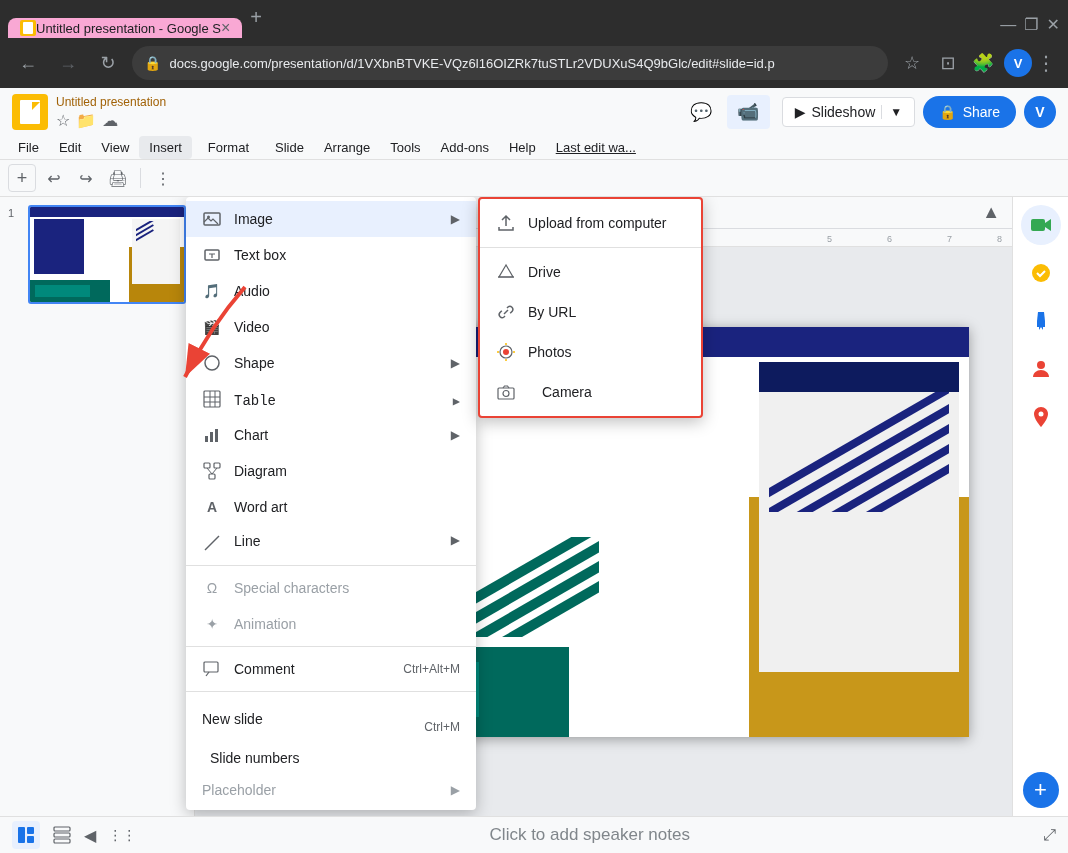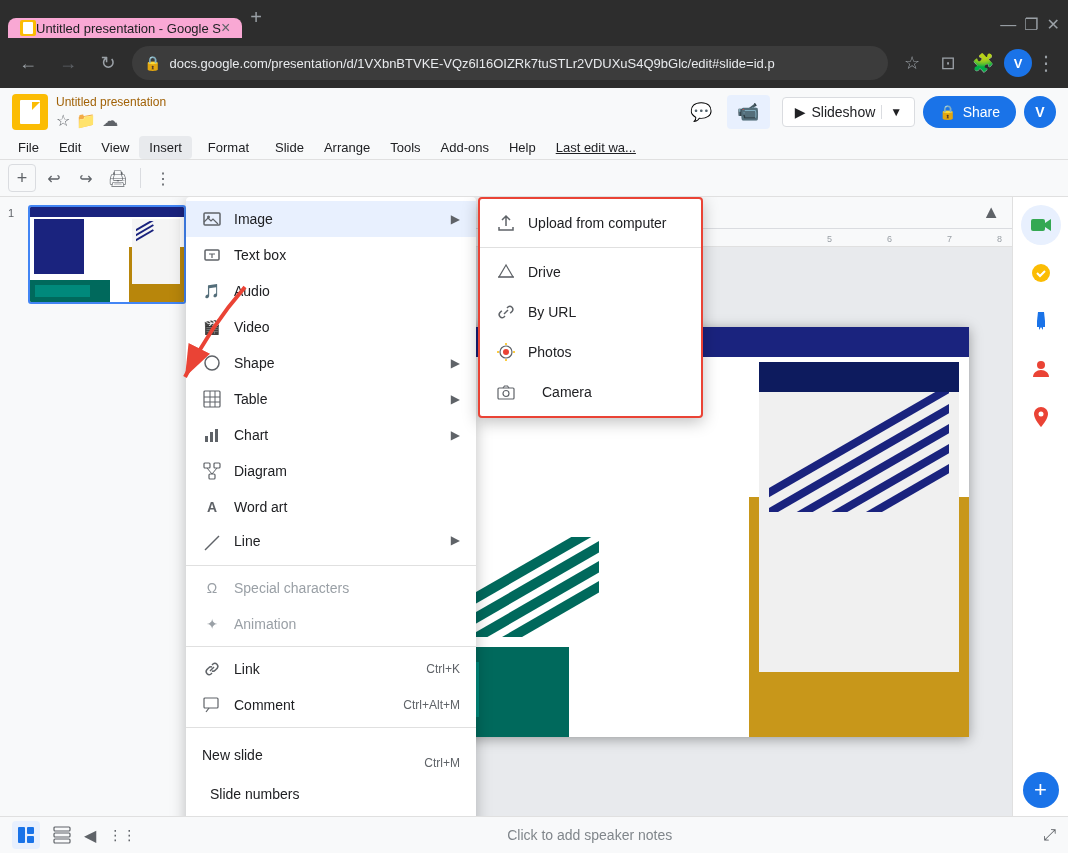--- a/index.html
+++ b/index.html
@@ -249,21 +249,21 @@
       <div style="display:flex; align-items:center; padding:8px 16px; font-size:14px; color:#202124; cursor:pointer;">
         <span style="width:20px; height:20px; margin-right:12px; display:flex; align-items:center; justify-content:center; color:#5f6368; font-size:14px; flex-shrink:0;">
           <svg width="18" height="18" viewBox="0 0 18 18" fill="none">
             <circle cx="9" cy="9" r="7" stroke="#5f6368" stroke-width="1.5" fill="none"></circle>
           </svg>
         </span>
         <span>Shape</span>
         <span style="margin-left:auto; color:#5f6368; font-size:12px;">▶</span>
       </div>
 
-      <div style="display:flex; align-items:center; padding:8px 16px; font-size:14px; color:#202124; cursor:pointer;">
+      <div style="display:flex; align-items:flex-end; padding:8px 16px; font-size:14px; color:#202124; cursor:pointer;font-family:Liberation Mono, monospace;">
         <span style="width:20px; height:20px; margin-right:12px; display:flex; align-items:center; justify-content:center; color:#5f6368; font-size:14px; flex-shrink:0;">
           <svg width="18" height="18" viewBox="0 0 18 18" fill="none">
             <rect x="1" y="1" width="16" height="16" rx="1" stroke="#5f6368" stroke-width="1.2" fill="none"></rect>
             <line x1="1" y1="7" x2="17" y2="7" stroke="#5f6368" stroke-width="1"></line>
             <line x1="1" y1="12" x2="17" y2="12" stroke="#5f6368" stroke-width="1"></line>
             <line x1="7" y1="1" x2="7" y2="17" stroke="#5f6368" stroke-width="1"></line>
             <line x1="12" y1="1" x2="12" y2="17" stroke="#5f6368" stroke-width="1"></line>
           </svg>
         </span>
         <span>Table</span>
@@ -317,31 +317,20 @@
         <span>Special characters</span>
       </div>
 
       <div style="display:flex; align-items:center; padding:8px 16px; font-size:14px; color:#9aa0a6; cursor:pointer;">
         <span style="width:20px; height:20px; margin-right:12px; display:flex; align-items:center; justify-content:center; font-size:14px; flex-shrink:0;">✦</span>
         <span>Animation</span>
       </div>
 
       <div style="height:1px; background:#e0e0e0; margin:4px 0;"></div>
 
-      <div style="display:flex; align-items:center; padding:8px 16px; font-size:14px; color:#202124; cursor:pointer;">
-        <span style="width:20px; height:20px; margin-right:12px; display:flex; align-items:center; justify-content:center; color:#5f6368; font-size:14px; flex-shrink:0;">
-          <svg width="18" height="18" viewBox="0 0 18 18" fill="none">
-            <path d="M7 11l4-4" stroke="#5f6368" stroke-width="1.5"></path>
-            <path d="M9 13l-1 1a3 3 0 01-4.2-4.2l2-2A3 3 0 019 7" stroke="#5f6368" stroke-width="1.5" fill="none"></path>
-            <path d="M9 5l1-1a3 3 0 014.2 4.2l-2 2A3 3 0 019 11" stroke="#5f6368" stroke-width="1.5" fill="none"></path>
-          </svg>
-        </span>
-        <span>Link</span>
-        <span style="margin-left:auto; color:#5f6368; font-size:12px;">Ctrl+K</span>
-      </div>
 
       <div style="display:flex; align-items:center; padding:8px 16px; font-size:14px; color:#202124; cursor:pointer;">
         <span style="width:20px; height:20px; margin-right:12px; display:flex; align-items:center; justify-content:center; color:#5f6368; font-size:14px; flex-shrink:0;">
           <svg width="18" height="18" viewBox="0 0 18 18" fill="none">
             <rect x="1" y="2" width="14" height="10" rx="1" stroke="#5f6368" stroke-width="1.2" fill="none"></rect>
             <path d="M3 16l3-4" stroke="#5f6368" stroke-width="1.2"></path>
           </svg>
         </span>
         <span>Comment</span>
         <span style="margin-left:auto; color:#5f6368; font-size:12px;">Ctrl+Alt+M</span>
@@ -447,17 +436,17 @@
     </div>
     <div style="width:28px; height:28px; display:flex; align-items:center; justify-content:center; border-radius:4px; cursor:pointer; color:#5f6368; font-size:16px;">
       <svg width="18" height="18" viewBox="0 0 18 18" fill="none">
         <rect x="1" y="1" width="16" height="4" rx="1" stroke="#5f6368" stroke-width="1.2" fill="none"></rect>
         <rect x="1" y="7" width="16" height="4" rx="1" stroke="#5f6368" stroke-width="1.2" fill="none"></rect>
         <rect x="1" y="13" width="16" height="4" rx="1" stroke="#5f6368" stroke-width="1.2" fill="none"></rect>
       </svg>
     </div>
     <div style="color:#5f6368; font-size:16px; cursor:pointer;">◀</div>
     <div style="color:#5f6368; font-size:14px; margin-left:4px; cursor:pointer;">⋮⋮</div>
-    <div style="flex:1; text-align:center; color:#80868b; font-size:14px; cursor:text;">Click to add speaker notes</div>
+    <div style="flex:1; text-align:center; color:#80868b; font-size:17px; cursor:text;">Click to add speaker notes</div>
     <div style="color:#5f6368; font-size:16px; cursor:pointer; margin-left:auto;">⤢</div>
   </div>
 
 </div>
 
 </body></html>

